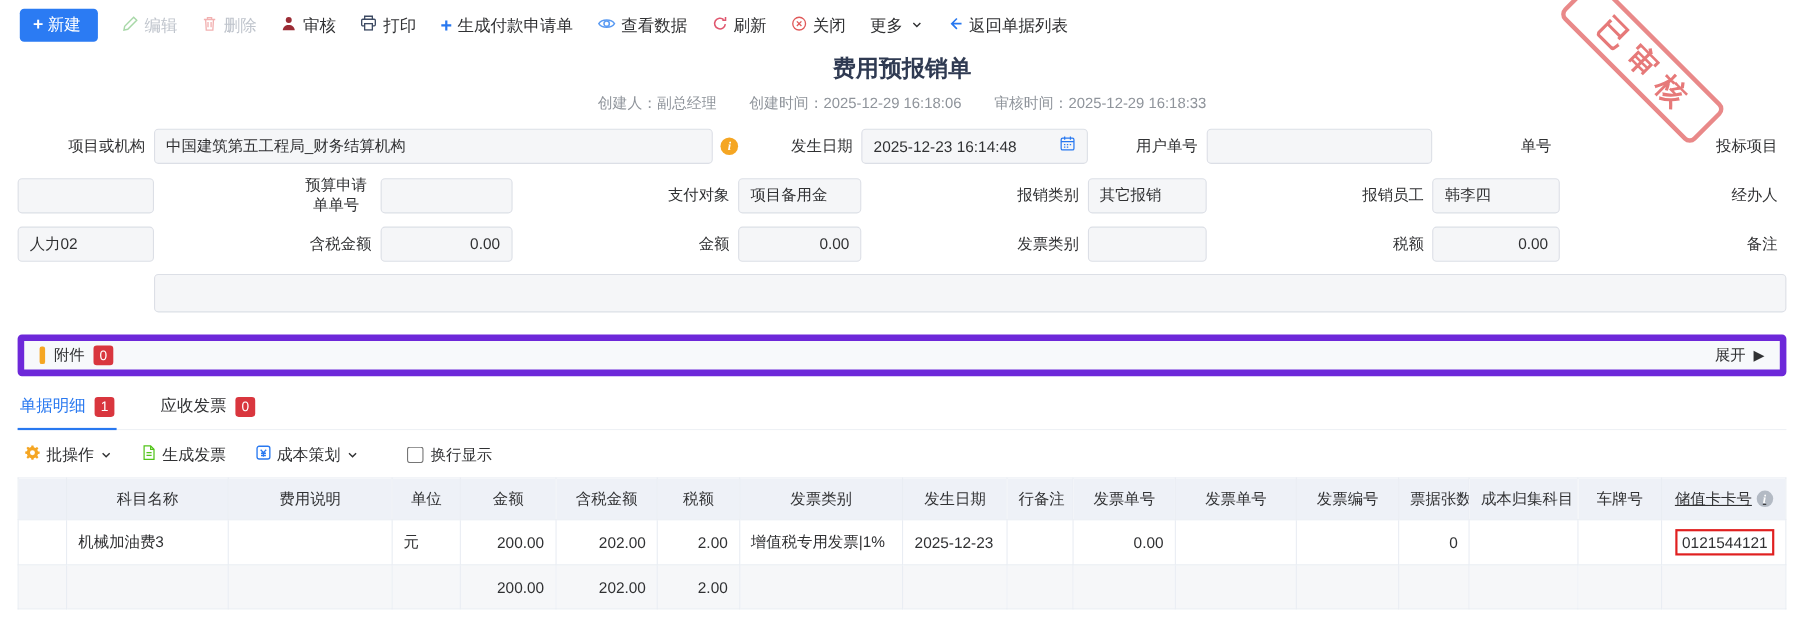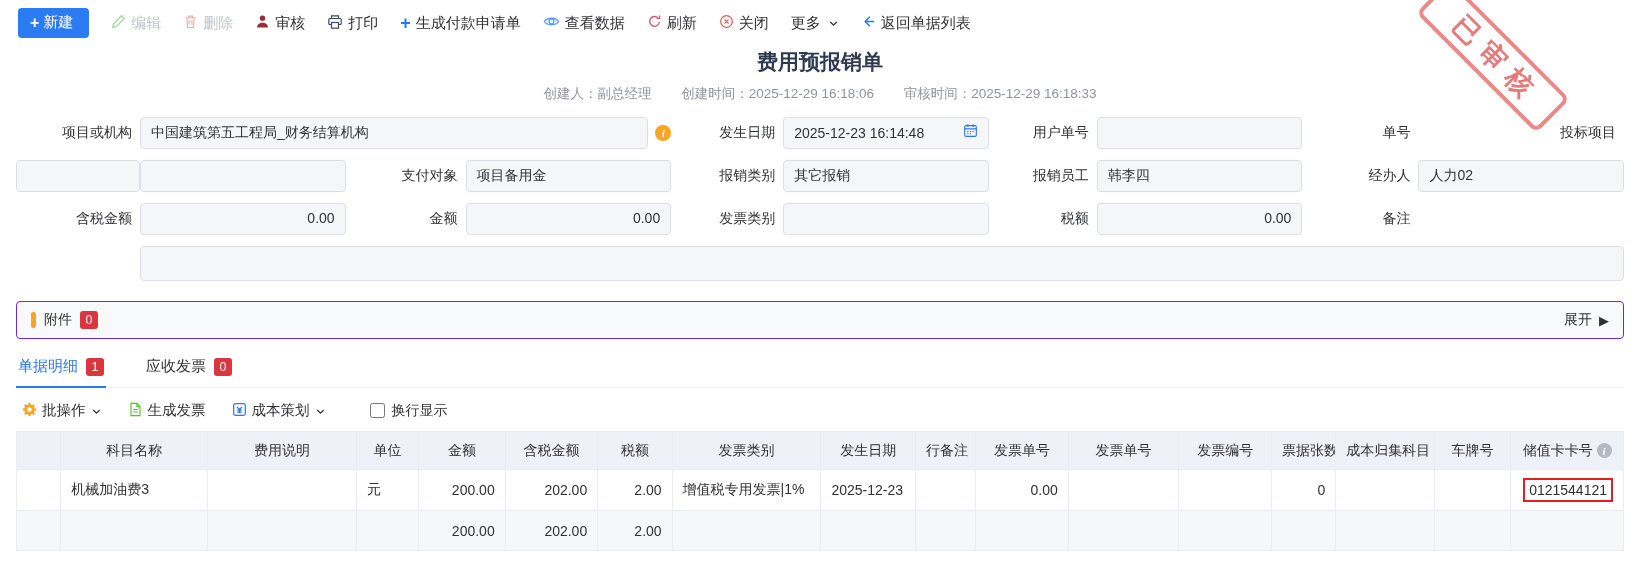--- a/index.html
+++ b/index.html
@@ -41,21 +41,21 @@
   .wide-cell { grid-column:2 / span 3; display:flex; align-items:center; gap:7px; }
   .wide-cell .input { flex:1; }
   .remark-cell { grid-column:2 / -1; }
   .remark-cell .input { height:35px; line-height:33px; }
   .info-ic { width:16px; height:16px; border-radius:50%; background:#f5a623; color:#fff;
     font-size:11px; font-weight:bold; display:inline-flex; align-items:center; justify-content:center;
     font-family:"Liberation Serif",serif; font-style:italic; flex:0 0 auto; }
   .info-ic.gray { background:#b3bac4; width:15px; height:15px; }
 
   
-  .attach { margin:20px 16px 0 16px; background:#f7f9fb; border:1px solid #6d28d9; border-radius:4px;
+  .attach { margin:20px 16px 0 16px; background:#f7f9fb; border:6px solid #6d28d9; border-radius:4px;
     height:38px; display:flex; align-items:center; justify-content:space-between; padding:0 14px; }
   .attach-left { display:flex; align-items:center; gap:8px; }
   .orange-bar { width:5px; height:16px; background:#f5a623; border-radius:2px; }
   .badge { background:#d9363e; color:#fff; font-size:12.5px; min-width:18px; height:18px;
     line-height:18px; text-align:center; border-radius:3px; padding:0 5px; }
   .attach-right { display:flex; align-items:center; gap:7px; cursor:pointer;justify-content:space-between; }
   .tri { font-size:13px; color:#303133; }
 
   
   .tabs { margin:14px 16px 0 16px; display:flex; gap:38px; border-bottom:1px solid #eef1f5; }
@@ -70,21 +70,21 @@
   .wrap-opt input { width:15px; height:15px; accent-color:#fff; }
 
   
   table { width:calc(100% - 32px); margin:0 16px; border-collapse:collapse; table-layout:fixed; }
   th, td { border:1px solid #e9edf3; font-weight:normal; font-size:14px; color:#303133;
     padding:0 10px; overflow:hidden; white-space:nowrap; }
   thead th { background:#eef1f7; height:38px; text-align:center; }
   tbody td { height:41px; background:#fff; }
   tr.summary td { background:#f6f7f9; height:40px; }
   .t-l{text-align:left;} .t-c{text-align:left;} .t-r{text-align:right;}
-  .th-flex { display:inline-flex; align-items:center; gap:4px; }
+  .th-flex { display:inline-flex; align-items:center; gap:4px;text-decoration:underline; }
   .redbox { display:inline-block; border:2px solid #e02020; padding:1px 4px; line-height:1.3; }
 </style>
 </head>
 <body>
 
 <div class="toolbar">
   <button class="btn-primary">
     <span class="plus">+</span>
       <span>新建</span>
   </button>
@@ -177,20 +177,21 @@
           <rect x="1.8" y="2.8" width="12.4" height="11.4" rx="1.5"></rect>
           <path d="M1.8 6.2h12.4M5.2 1.2v3M10.8 1.2v3M4.5 9h1.4M7.3 9h1.4M10.1 9h1.4M4.5 11.5h1.4M7.3 11.5h1.4"></path>
         </svg></span>
   </div>
   <div class="lbl">用户单号</div>
   <div class="input"><span></span></div>
   <div class="lbl">单号</div>
 
   <div class="lbl">投标项目</div>
   <div class="input"><span></span></div>
+  <div class="lbl"><span class="narrow">预算申请单单号</span></div>
   <div class="input"><span></span></div>
   <div class="lbl">支付对象</div>
   <div class="input"><span>项目备用金</span></div>
   <div class="lbl">报销类别</div>
   <div class="input"><span>其它报销</span></div>
   <div class="lbl">报销员工</div>
   <div class="input"><span>韩李四</span></div>
 
   <div class="lbl">经办人</div>
   <div class="input"><span>人力02</span></div>

